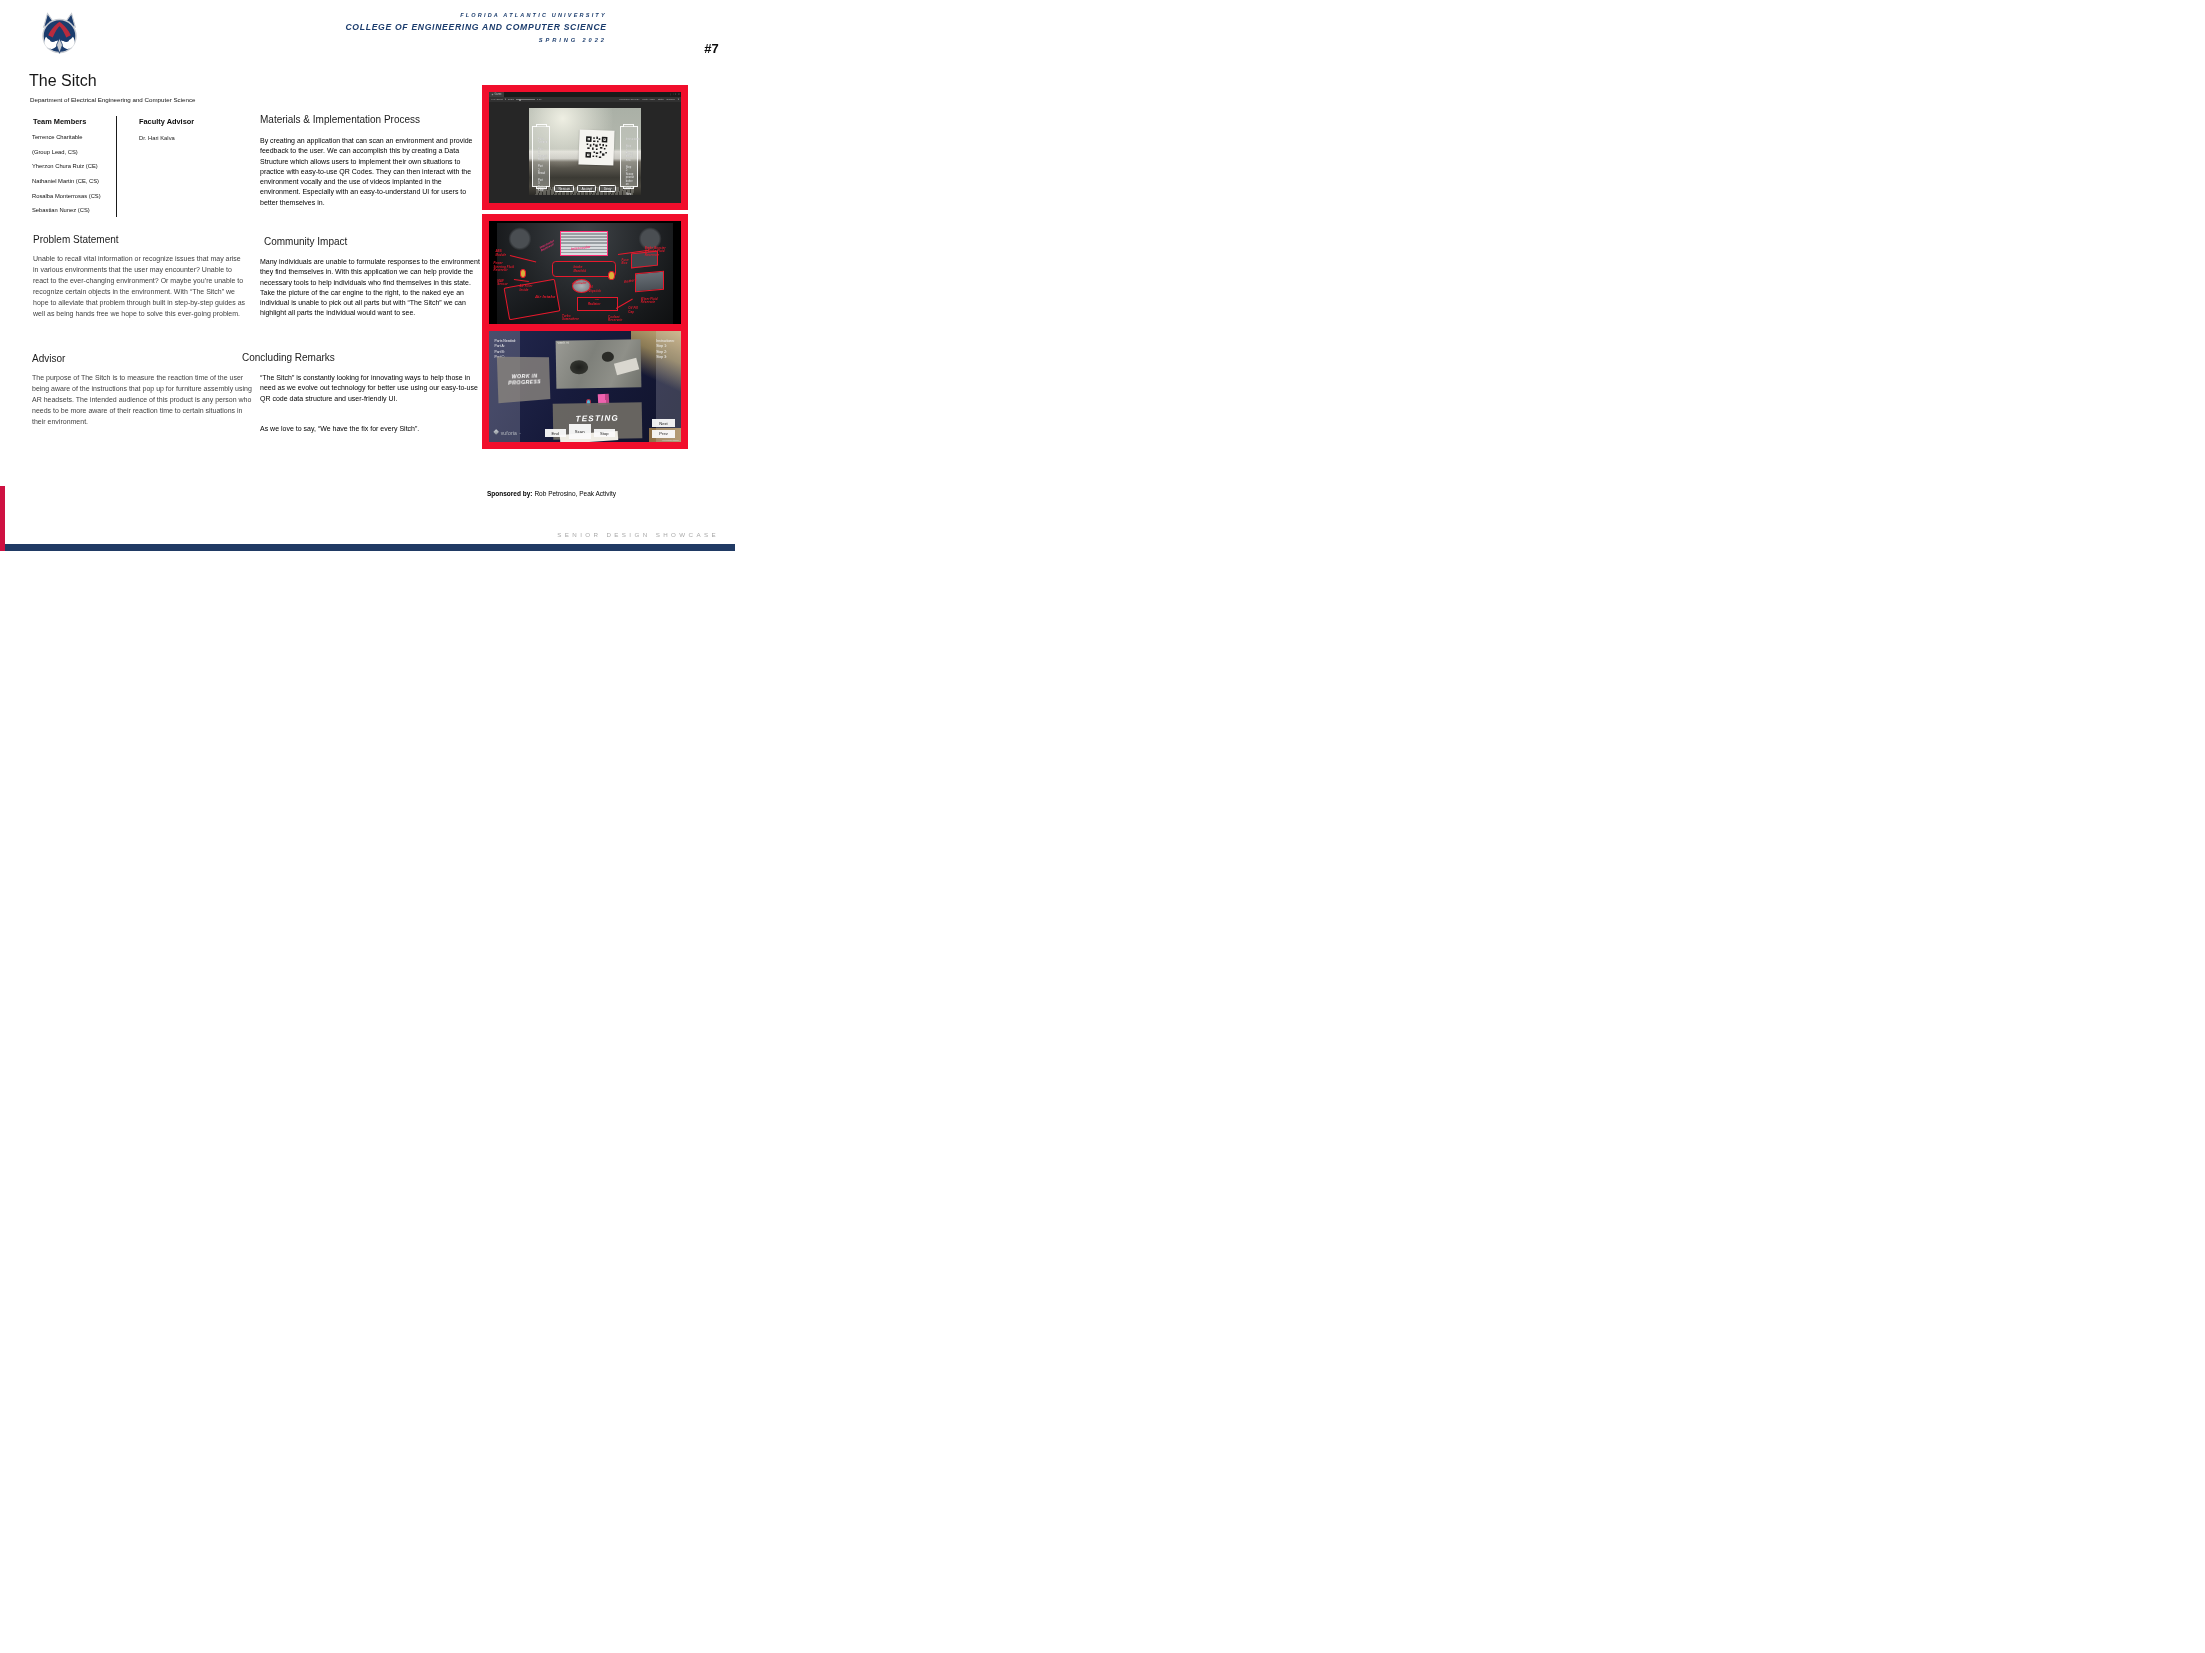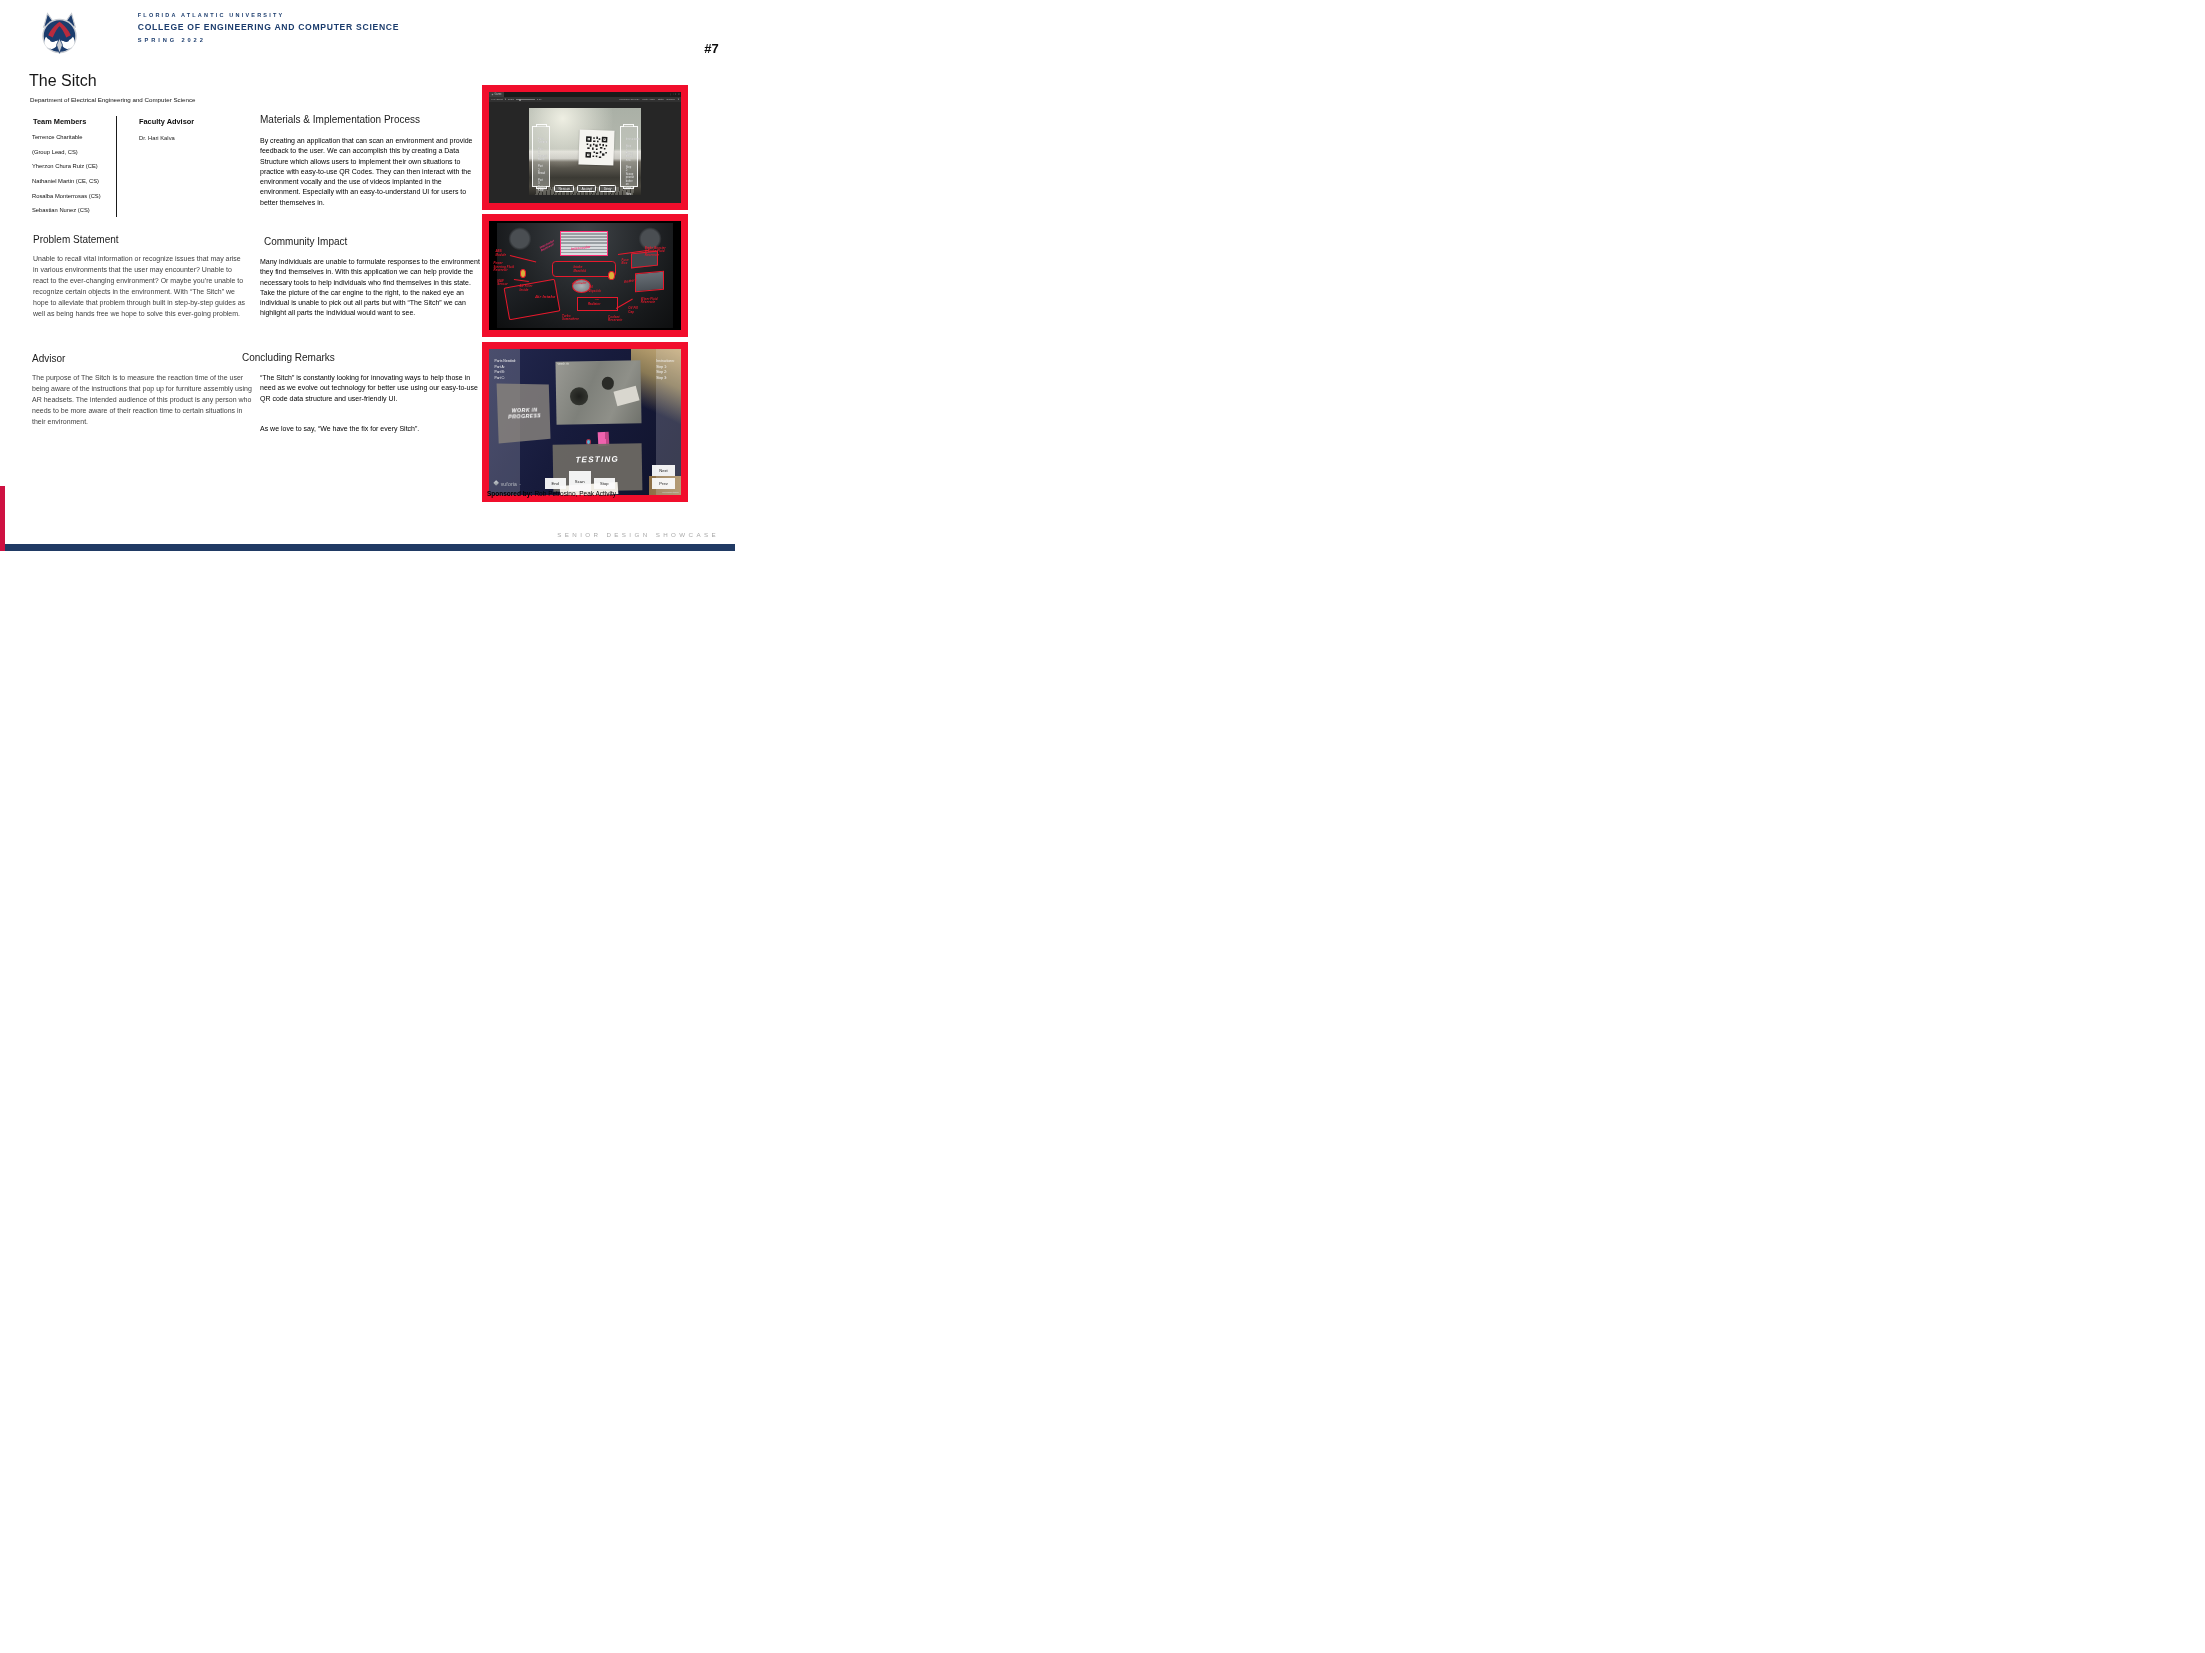--- a/index.html
+++ b/index.html
@@ -2,21 +2,21 @@
 <html style="font-size:7.7px"><head>
 <meta charset="utf-8">
 <style>
   html,body{margin:0;padding:0;background:#fff;}
   .page{position:relative;width:735px;height:551px;background:#fff;overflow:hidden;
         font-family:"Liberation Sans",sans-serif;color:#000;}
 
   
   .logo{position:absolute;left:33px;top:11.5px;width:53px;height:45px;}
   .h-center{position:absolute;left:50%;top:12.4px;transform:translateX(-50%);margin-left:4.8px;
-            text-align:left;color:#1b3c6d;width:469px;}
+            text-align:right;color:#1b3c6d;width:469px;font-style:italic;}
   .h-line1{font-size:5.5px;font-weight:700;letter-spacing:2.2px;}
   .h-line2{font-size:8.6px;font-weight:700;letter-spacing:0.7px;margin-top:3.4px;}
   .h-line3{font-size:5.7px;font-weight:700;letter-spacing:2.9px;margin-top:4.8px;}
   .badge{position:absolute;right:16.3px;top:41px;font-size:13px;font-weight:700;color:#0d0d0d;}
 
   
   .title{position:absolute;left:29px;top:72px;font-size:16px;color:#161616;}
   .dept{position:absolute;left:30px;top:96px;width:182px;font-size:6.2px;line-height:1.3;color:#111;}
   .team-h{position:absolute;left:33px;top:117px;font-size:7.4px;font-weight:700;color:#0d0d0d;}
   .adv-h{position:absolute;left:139px;top:117px;font-size:7.4px;font-weight:700;color:#0d0d0d;}
@@ -28,21 +28,21 @@
   
   .sec-h{position:absolute;font-size:10px;color:#1a1a1a;}
   .sec-b{position:absolute;font-size:7px;}
   .gray-b{color:#3f3f3f;line-height:1.57;}
   .black-b{color:#000;line-height:1.47;}
 
   
   .fig{position:absolute;left:482px;width:206px;background:#f10e2c;padding:6.7px;box-sizing:border-box;}
   .fig1{top:85px;height:125px;}
   .fig2{top:214px;height:123px;}
-  .fig3{top:342px;height:160px;}
+  .fig3{top:324px;height:125px;}
 
   
   .unity{position:relative;width:100%;height:100%;background:#282828;overflow:hidden;}
   .u-titlebar{position:relative;height:5.3px;background:#1a1a1a;display:flex;align-items:center;
               font-size:2.6px;color:#bbb;}
   .u-tab{background:#3a3a3a;height:100%;display:flex;align-items:center;gap:1px;padding:0 2.9px;border-top:0.2px solid #555;}
   .u-tabicon{font-size:2.2px;color:#9b9b9b;}
   .u-winicons{position:absolute;right:1.4px;top:0;display:flex;gap:1.9px;font-size:2.4px;color:#aaa;align-items:center;height:100%;}
   .u-toolbar{position:relative;height:5.3px;background:#313131;border-bottom:0.5px solid #191919;
              display:flex;align-items:center;gap:1.9px;padding:0 2.4px;font-size:2.5px;color:#b5b5b5;}

